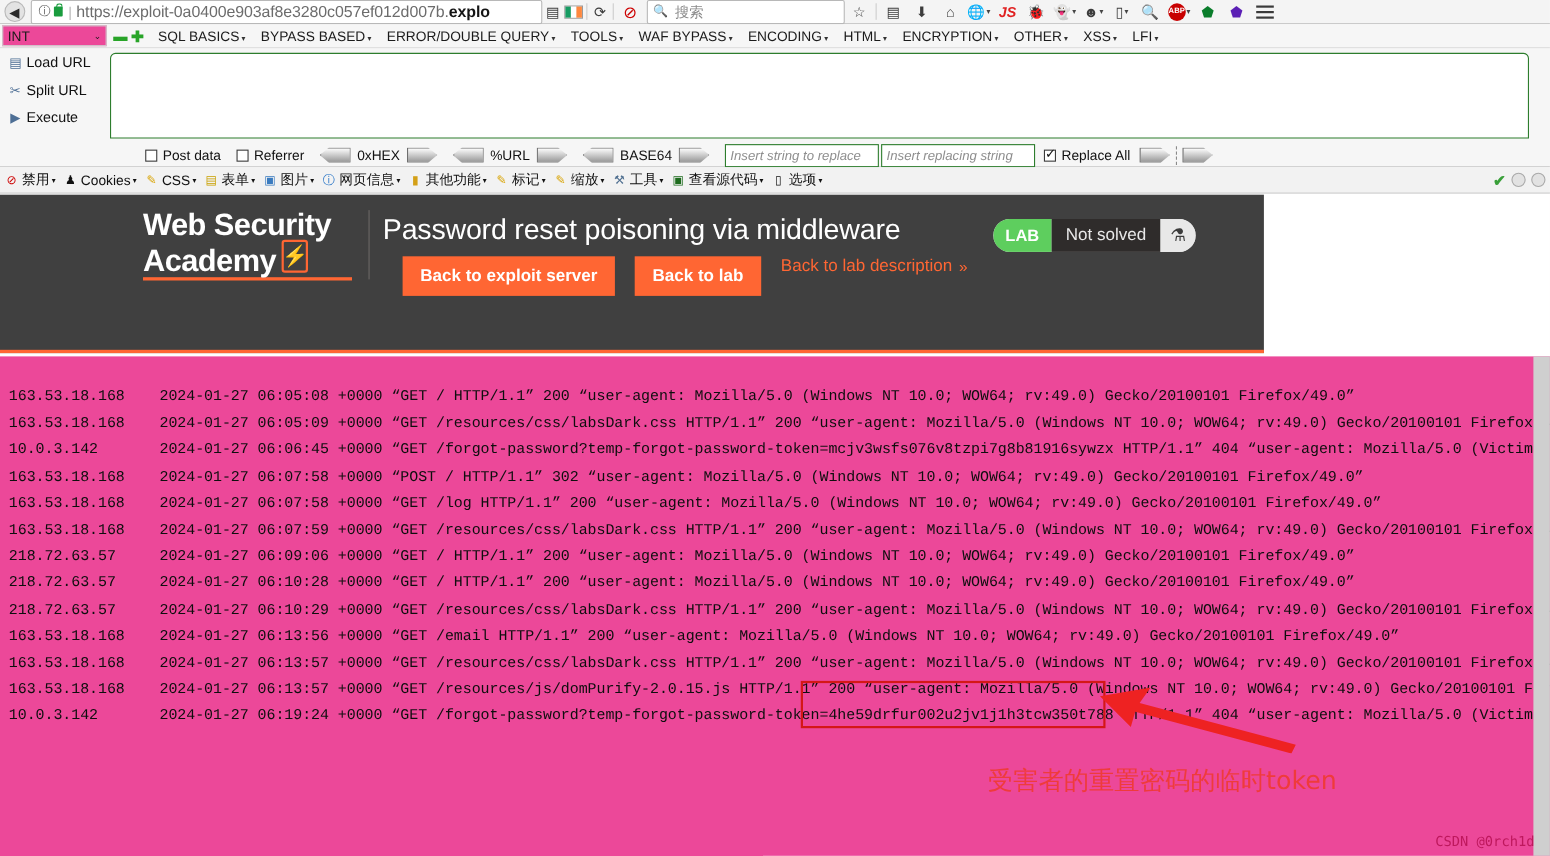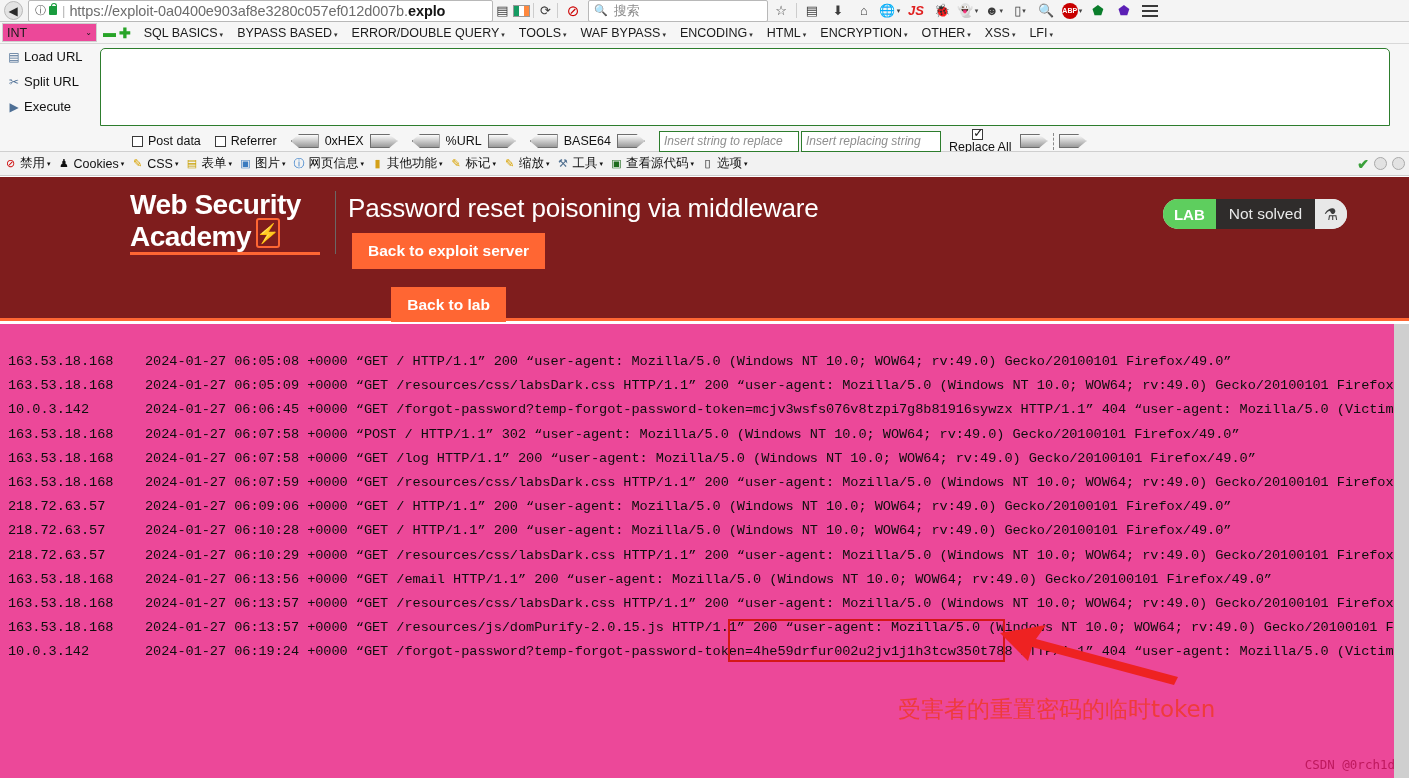--- a/index.html
+++ b/index.html
@@ -135,42 +135,42 @@
   }
   .dv { display:flex; align-items:center; padding:0 3px; white-space:nowrap; }
   .dv .gi { width:15px; height:14px; margin-right:2px; display:flex; align-items:center; justify-content:center; font-size:11px; }
   .dv .car { font-size:7px; margin-left:2px; }
   .dv-right { margin-left:auto; display:flex; align-items:center; padding-right:4px; gap:5px;}
   .ok-check { color:#3aa03a; font-size:14px; font-weight:bold; }
   .gball { width:13px; height:13px; border-radius:50%; background:#e2e2e2; border:1px solid #a9a9a9; }
 
   
   #lab-header {
-    position:absolute; left:0; top:177px; width:1409px; height:144px;
-    background:#7f1d1d; border-bottom:3px solid #ff6633;
+    position:absolute; left:0; top:177px; width:1149px; height:144px;
+    background:#404040; border-bottom:3px solid #ff6633;
   }
   .logo-wrap {
     position:absolute; left:130px; top:14px; width:195px; color:#fff;
     font-size:28px; font-weight:600; line-height:0.98; letter-spacing:-0.5px;
   }
   .logo-l2 { display:flex; align-items:flex-end; }
   .logo-underline {
     width:190px; height:3px; background:#ff6633; margin-top:2px;
   }
   .logo-badge {
     width:24px; height:30px; border:2.5px solid #ff6633; border-radius:3px;
     margin-left:5px; margin-bottom:2px; display:flex; align-items:center; justify-content:center;
     color:#ff6633; font-size:19px; font-weight:bold; line-height:1;
   }
   .vdiv { position:absolute; left:335px; top:14px; width:1px; height:63px; background:#6a6765; }
   .lab-title {
     position:absolute; left:348px; top:16px; color:#ffffff;
     font-size:26px; font-weight:400; letter-spacing:-0.2px;
   }
-  .btn-row { position:absolute; left:352px; top:56px; display:flex; align-items:center; gap:18px;flex-direction:column; }
+  .btn-row { position:absolute; left:366px; top:56px; display:flex; align-items:flex-start; gap:18px; }
   .btn-orange {
     background:#ff6633; color:#fff; font-size:15.5px; font-weight:bold;
     padding:10px 16px; line-height:1; border:none;
   }
   .link-orange { color:#ff6633; font-size:15.5px; display:flex; align-items:center; gap:6px; }
   .link-orange .chev { font-size:14px; }
   .lab-status {
     position:absolute; right:62px; top:22px; height:30px;
     display:flex; align-items:stretch; border-radius:15px; overflow:hidden;
     background:#e8e8e8;
@@ -333,21 +333,21 @@
       <span class="lbl">%URL</span>
       <span class="arrR"></span>
     </div>
     <div class="pill">
       <span class="arrL"></span>
       <span class="lbl">BASE64</span>
       <span class="arrR"></span>
     </div>
     <div class="repl-input">Insert string to replace</div>
     <div class="repl-input">Insert replacing string</div>
-    <div class="opt" style="margin-left:6px;margin-right:8px;flex-direction:column;">
+    <div class="opt" style="margin-left:6px;margin-right:8px;">
       <span class="cbx on"></span>
       <span>Replace All</span>
     </div>
     <span class="arrR"></span>
     <span class="dashsep"></span>
     <span class="arrR"></span>
   </div>
 </div>
 
 <div id="dev-toolbar">

